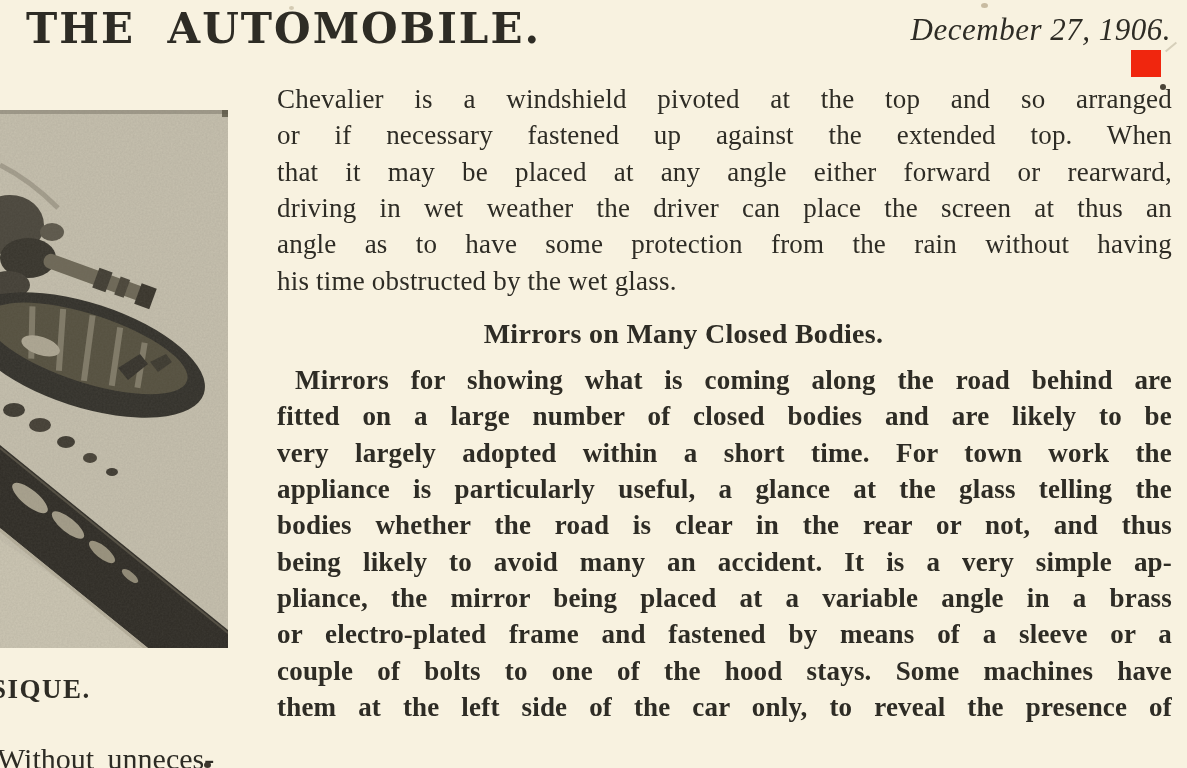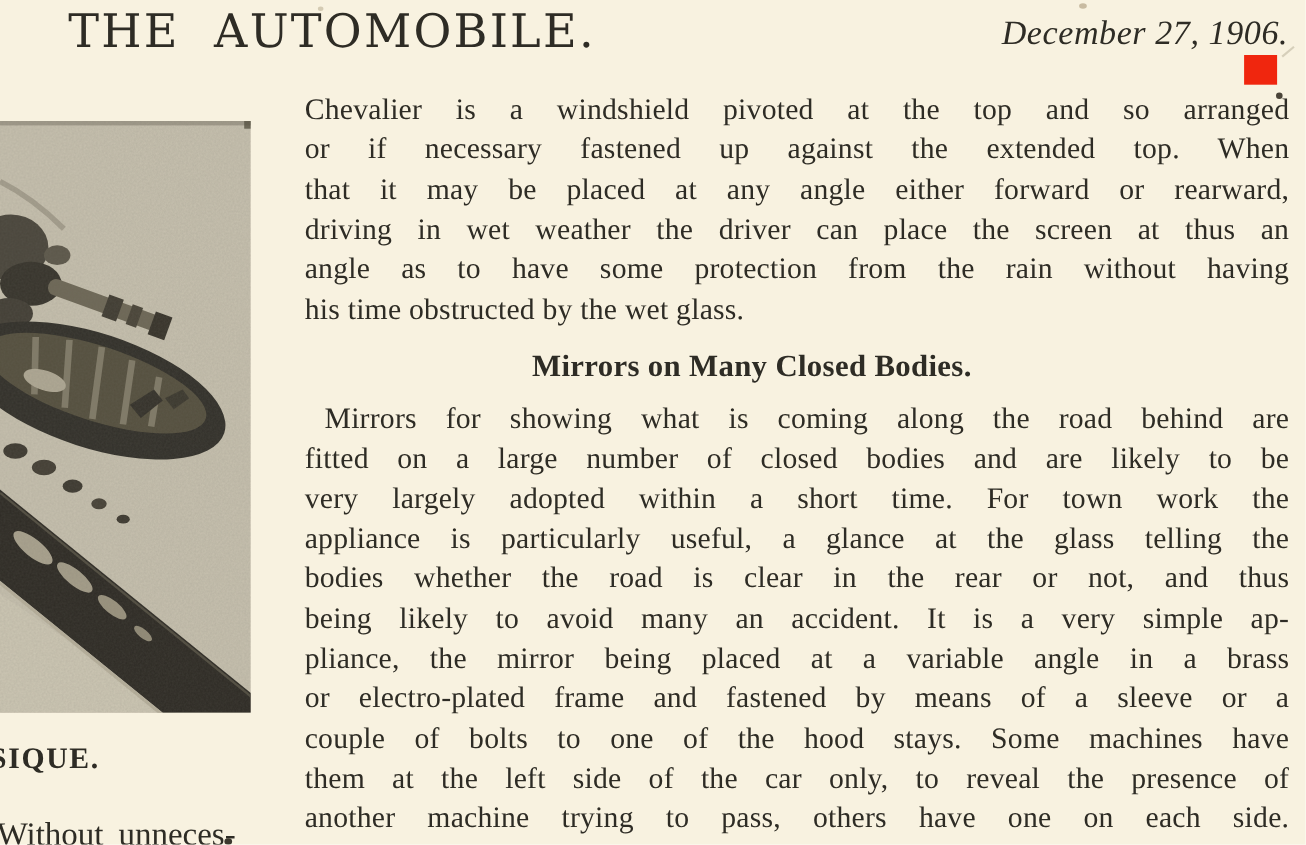--- a/index.html
+++ b/index.html
@@ -6,24 +6,23 @@
   html,body { width:1187px; height:768px; }
   .page {
     position: relative;
     width: 1187px; height: 768px;
     overflow: hidden;
     font-family: "Liberation Serif", serif;
   }
   .masthead-title {
     position: absolute; left: 26px; top: 4px;
     font-family: "DejaVu Serif", "Liberation Serif", serif;
-    font-size: 42px; font-weight: normal;
+    font-size: 42px; font-weight: bold;
     letter-spacing: 2px; word-spacing: 16px;
     white-space: nowrap;
-    margin-left: 36px;
   }
   .issue-date {
     position: absolute; right: 16px; top: 12px;
     font-size: 31px; font-style: italic;
     letter-spacing: 0.5px;
     white-space: nowrap;
   }
   .red-marker {
     position: absolute; left: 1131px; top: 50px;
     width: 30px; height: 27px;
@@ -40,21 +39,21 @@
   }
   .cutoff-text {
     position: absolute; left: -3px; top: 742px;
     font-size: 30px; word-spacing: 6px; white-space: nowrap;
   }
   .col {
     position: absolute; left: 277px; top: 0; width: 895px; height: 768px;
   }
   .para { position: absolute; left: 0; width: 895px; }
   .para-1 { top: 81px; }
-  .para-2 { top: 362px; }
+  .para-2 { top: 362px; font-weight: bold; }
   .line {
     height: 36.33px; line-height: 36.33px;
     font-size: 27px; letter-spacing: 0.2px;
     text-align: justify; text-align-last: justify;
     white-space: nowrap;
   }
   .para:not(.justify-last) div.line:last-of-type { text-align-last: left; }
   .indent-first div.line:first-of-type { text-indent: 18px; }
   .subhead {
     position: absolute; left: 0; top: 318px; width: 895px;
@@ -171,21 +170,20 @@
         <div class="line">being likely to avoid many an accident. It is a very simple ap-</div>
 
         <div class="line">pliance, the mirror being placed at a variable angle in a brass</div>
 
         <div class="line">or electro-plated frame and fastened by means of a sleeve or a</div>
 
         <div class="line">couple of bolts to one of the hood stays. Some machines have</div>
 
         <div class="line">them at the left side of the car only, to reveal the presence of</div>
 
-        <div class="line">another machine trying to pass, others have one on each side.</div>
       </div>
 
   </div>
 
   <div class="speck speck-dot-1"></div>
   <div class="speck speck-slash"></div>
   <div class="speck speck-dot-2"></div>
   <div class="speck speck-dot-3"></div>
   <div class="speck speck-dot-4"></div>
 

